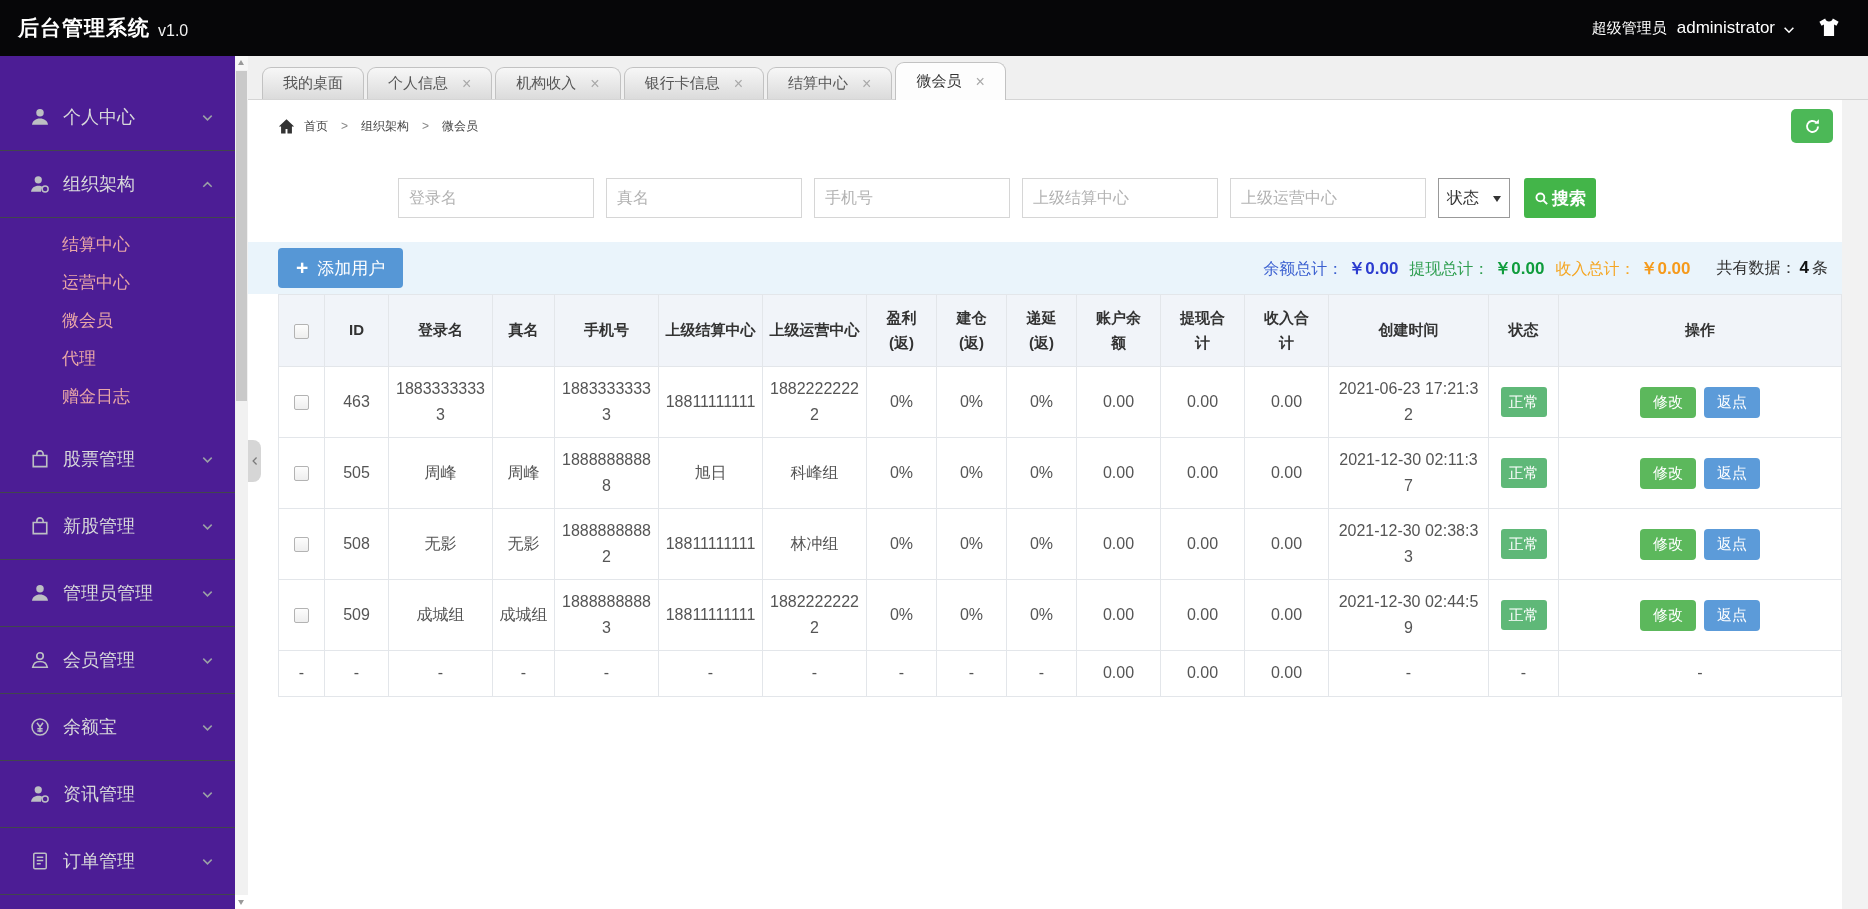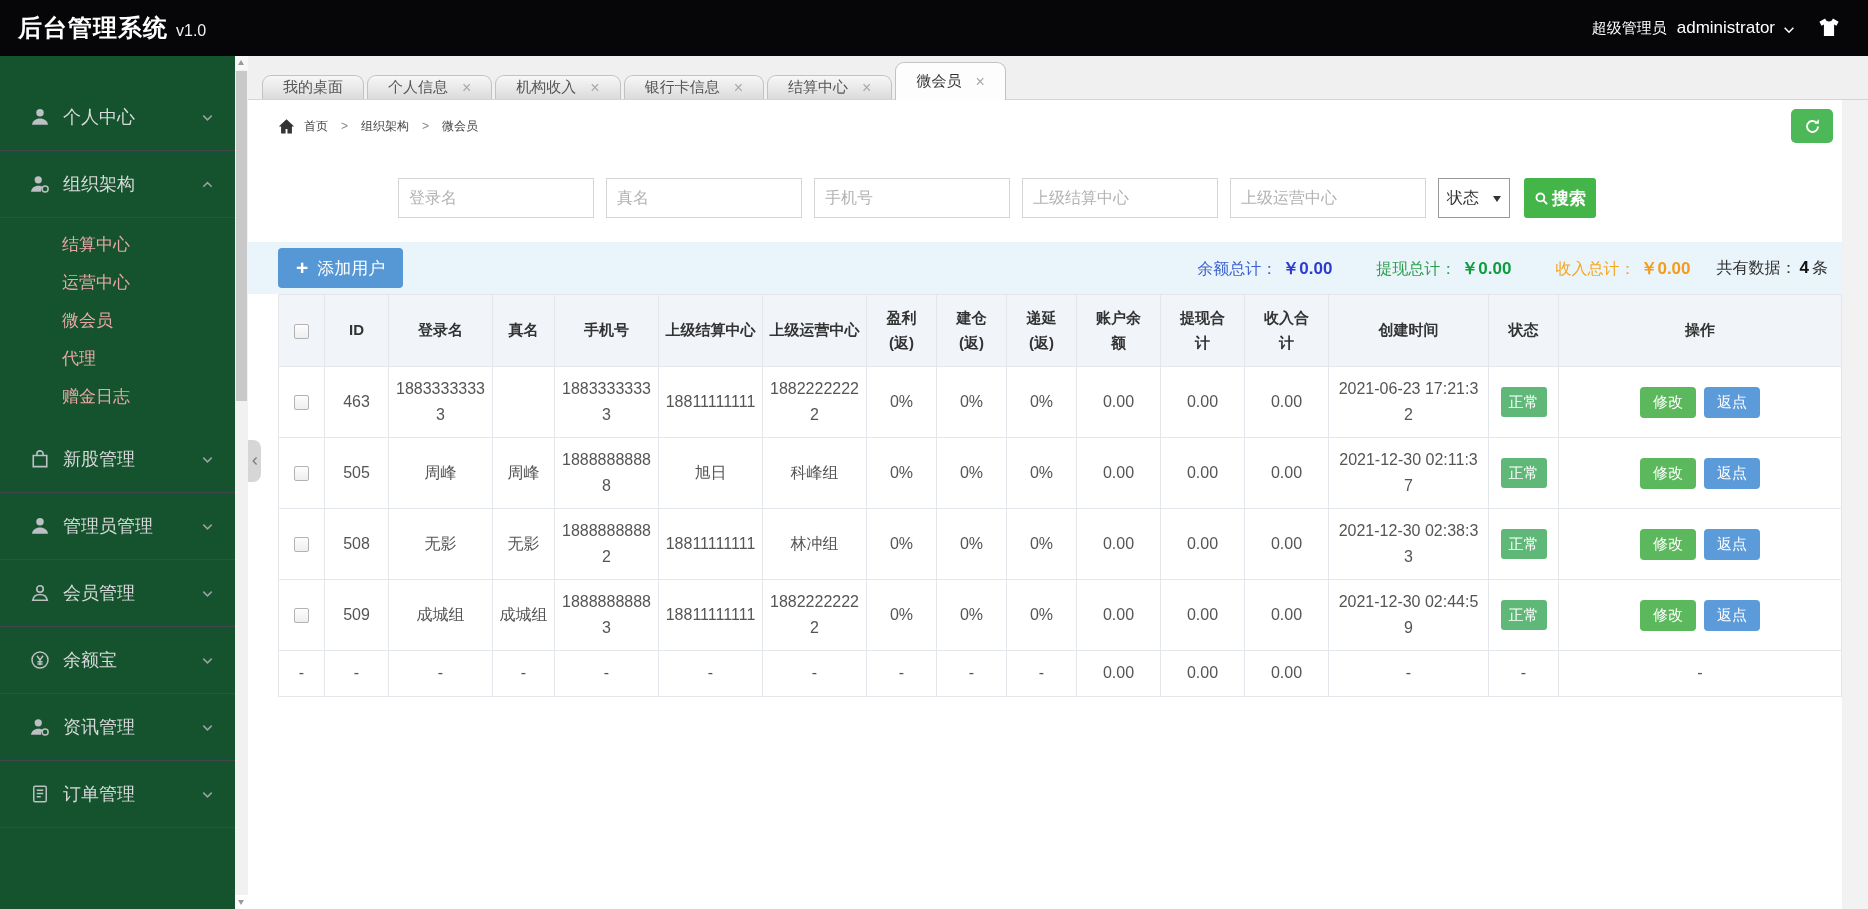--- a/index.html
+++ b/index.html
@@ -3,32 +3,32 @@
 <meta charset="utf-8">
 <style>
   * { margin:0; padding:0; box-sizing:border-box; }
   html,body { width:1868px; height:909px; overflow:hidden; }
   body { font-family:"Liberation Sans","DejaVu Sans",sans-serif; background:#f2f2f2; color:#333; }
   svg { display:block; }
 
   
   .topbar { position:fixed; top:0; left:0; width:100%; height:56px; background:#060608; color:#fff;
             display:flex; align-items:center; padding:0 28px 0 18px; z-index:60; }
-  .logo-title { font-size:24px; font-weight:bold; letter-spacing:1px; }
+  .logo-title { font-size:21px; font-weight:bold; letter-spacing:1px; }
   .logo-version { font-size:16px; margin:6px 0 0 8px; color:#f0f0f0; }
   .topbar-right { margin-left:auto; display:flex; align-items:center; }
   .role { font-size:15px; margin-right:10px; }
   .username { font-size:17px; font-weight:normal; cursor:pointer; }
   .caret-icon { width:14px; height:14px; margin:3px 0 0 7px; color:#fff; cursor:pointer; }
   .caret-icon svg { width:14px; height:14px; }
   .tshirt { width:22px; height:22px; margin-left:22px; color:#fff; cursor:pointer; }
   .tshirt svg { width:22px; height:22px; }
 
   
-  .sidebar { position:fixed; top:56px; left:0; bottom:0; width:248px; background:#14532d; z-index:40; }
+  .sidebar { position:fixed; top:56px; left:0; bottom:0; width:248px; background:#4c1d95; z-index:40; }
   .side-menu { position:absolute; left:0; top:0; right:13px; bottom:0; padding-top:28px; overflow:hidden; }
   .group { height:67px; display:flex; align-items:center; padding:0 20px 0 30px; color:#d8d9da;
            font-size:18px; border-bottom:1px solid #42464d; cursor:pointer; }
   .g-icon { width:20px; height:20px; margin-right:13px; color:#bcbfc3; flex:0 0 auto; }
   .g-icon svg { width:20px; height:20px; }
   .g-label { flex:1; }
   .chev { width:15px; height:15px; color:#9aa0a6; }
   .chev svg { width:15px; height:15px; }
   .submenu { padding:8px 0 10px; }
   .subitem { height:38px; line-height:38px; padding-left:62px; color:#e9a7a7; font-size:17px; cursor:pointer; }
@@ -43,21 +43,21 @@
   .collapse-handle { position:fixed; left:248px; top:440px; width:13px; height:42px; background:#d6d6d6;
                      border-radius:0 8px 8px 0; display:flex; align-items:center; justify-content:center;
                      color:#7a7a7a; z-index:45; cursor:pointer; }
   .collapse-handle svg { width:10px; height:12px; }
 
   
   .main { position:absolute; left:248px; top:56px; right:0; bottom:0; background:#f2f2f2; overflow:hidden; }
 
   .tabstrip { height:44px; background:#f0f0f0; border-bottom:1px solid #d5d5d5;
               display:flex; align-items:flex-end; padding-left:14px; }
-  .tab { height:24px; display:flex; align-items:center; padding:0 20px; margin-right:3px;
+  .tab { height:32px; display:flex; align-items:center; padding:0 20px; margin-right:3px;
          background:linear-gradient(#f7f7f7,#dbdbdb); border:1px solid #c2c2c2; border-bottom:none;
          border-radius:9px 9px 0 0; font-size:15px; color:#555; cursor:pointer; position:relative; }
   .tab.active { background:#fdfdfd; color:#333; height:38px; margin-bottom:-1px; z-index:2; }
   .t-close { margin-left:14px; color:#a9a9a9; font-size:16px; line-height:1; cursor:pointer; }
 
   .white-wrap { position:absolute; top:44px; left:0; right:26px; bottom:0; background:#fff; overflow:hidden; }
 
   .breadcrumb { height:52px; display:flex; align-items:center; padding-left:30px; font-size:12px;
                 color:#444; position:relative; background:#fff; }
   .home-ic { width:17px; height:17px; margin-right:9px; color:#333; cursor:pointer; }
@@ -80,21 +80,21 @@
   .search-btn { height:40px; padding:0 10px; background:#43b549; border:none; border-radius:3px;
                 color:#fff; font-size:17px; font-weight:bold; display:flex; align-items:center; gap:3px;
                 cursor:pointer; font-family:inherit; }
   .s-icon svg { width:15px; height:15px; }
 
   .toolbar { margin-top:24px; height:52px; background:#eaf4fb; display:flex; align-items:center;
              padding:0 14px 0 30px; }
   .add-btn { height:40px; padding:0 18px; background:#5697d6; border:none; border-radius:4px; color:#fff;
              font-size:17px; display:flex; align-items:center; gap:9px; cursor:pointer; font-family:inherit; }
   .plus { font-size:21px; font-weight:bold; line-height:1; margin-top:-2px; }
-  .stats { margin-left:auto; display:flex; align-items:flex-end; gap:44px; font-size:16px; }
+  .stats { margin-left:auto; display:flex; align-items:flex-end; gap:11px; font-size:16px; }
   .stat-value { margin-left:5px; font-size:17px; }
   .count { margin-left:26px; font-size:16px; color:#333; }
   .count b { font-size:17px; margin:0 3px; color:#111; }
 
   table.grid { width:calc(100% - 30px); margin-left:30px; border-collapse:collapse; table-layout:fixed; }
   .grid th, .grid td { border:1px solid #e3e6ea; text-align:center; padding:8px 6px;
                        word-break:break-all; line-height:1.65; }
   .grid thead th { background:#f1f4f9; color:#333; font-weight:bold; font-size:15px;
                    white-space:pre-line; height:72px; }
   .grid tbody td { background:#fff; font-size:16px; color:#555; height:71px; }
@@ -160,20 +160,34 @@
             <path d="M3.5 10.5L8 6l4.5 4.5"></path>
           </svg>
         </span>
       </div>
       <div class="submenu">
         <div class="subitem">结算中心</div>
         <div class="subitem">运营中心</div>
         <div class="subitem">微会员</div>
         <div class="subitem">代理</div>
         <div class="subitem">赠金日志</div>
+      </div>
+      <div class="group">
+        <span class="g-icon">
+          <svg viewBox="0 0 16 16" fill="none" stroke="currentColor" stroke-width="1.3">
+            <path d="M2.6 5.2h10.8v8.9H2.6z"></path>
+            <path d="M5.5 5.2V4a2.5 2.5 0 0 1 5 0v1.2"></path>
+          </svg>
+        </span>
+        <span class="g-label">股票管理</span>
+        <span class="chev">
+          <svg viewBox="0 0 16 16" fill="none" stroke="currentColor" stroke-width="1.6">
+            <path d="M3.5 6l4.5 4.5L12.5 6"></path>
+          </svg>
+        </span>
       </div>
       <div class="group">
         <span class="g-icon">
           <svg viewBox="0 0 16 16" fill="none" stroke="currentColor" stroke-width="1.3">
             <path d="M2.6 5.2h10.8v8.9H2.6z"></path>
             <path d="M5.5 5.2V4a2.5 2.5 0 0 1 5 0v1.2"></path>
           </svg>
         </span>
         <span class="g-label">新股管理</span>
         <span class="chev">

